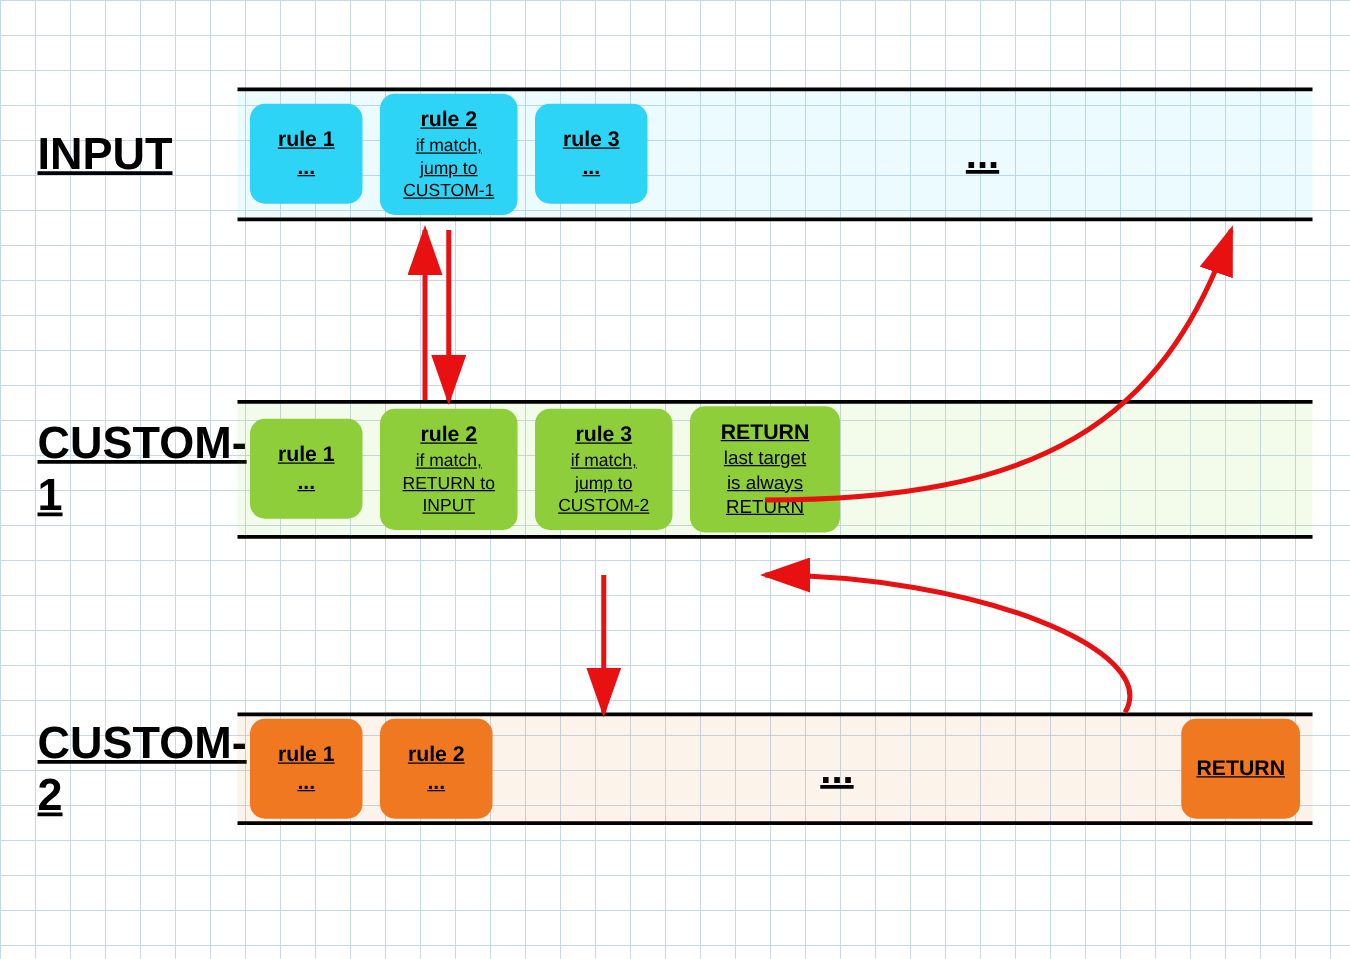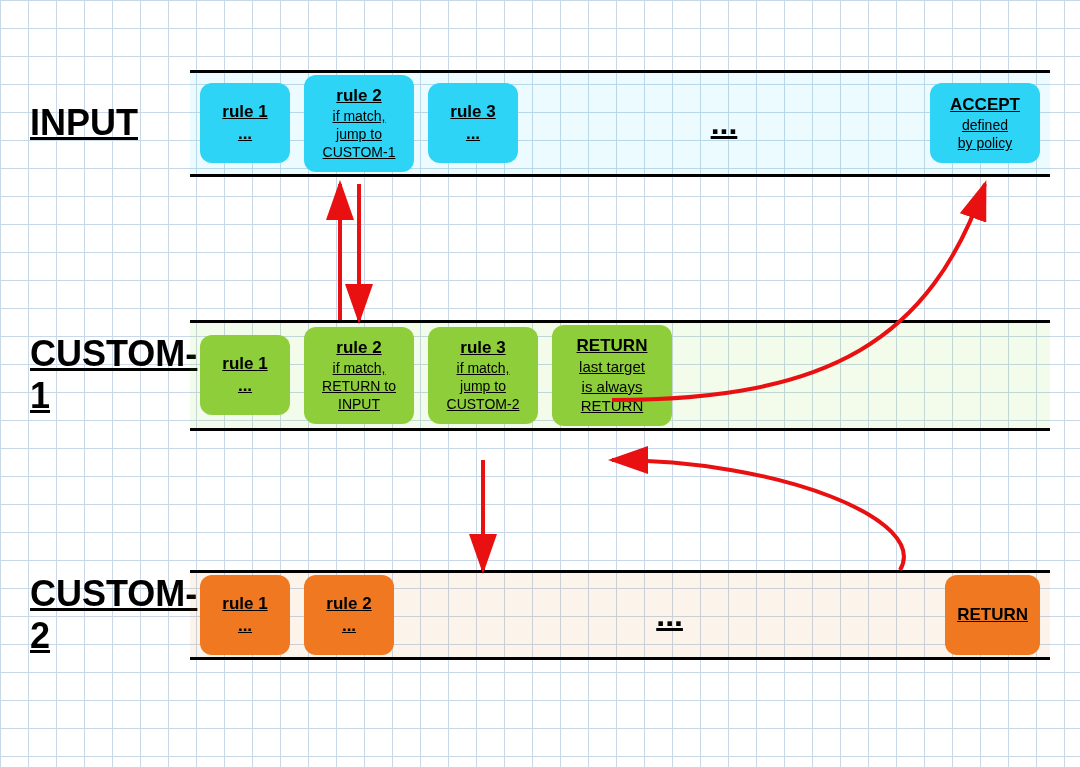--- a/index.html
+++ b/index.html
@@ -156,24 +156,20 @@
         <span style="font-size:14px; font-weight:normal;">if match,<br>jump to<br>CUSTOM-1</span>
       </div>
 
       <div class="rule-box blue">
         <span>rule 3</span>
         <span>...</span>
       </div>
 
       <div class="dots-spacer">...</div>
 
-      <div class="rule-box blue" id="input-accept" style="min-width:110px;">
-        <span>ACCEPT</span>
-        <span style="font-size:14px; font-weight:normal;">defined<br>by policy</span>
-      </div>
 
     </div>
   </div>
 
   <div class="chain-row row-custom1">
     <div class="chain-label">CUSTOM-1</div>
     <div class="chain-line">
 
       <div class="rule-box green">
         <span>rule 1</span>

